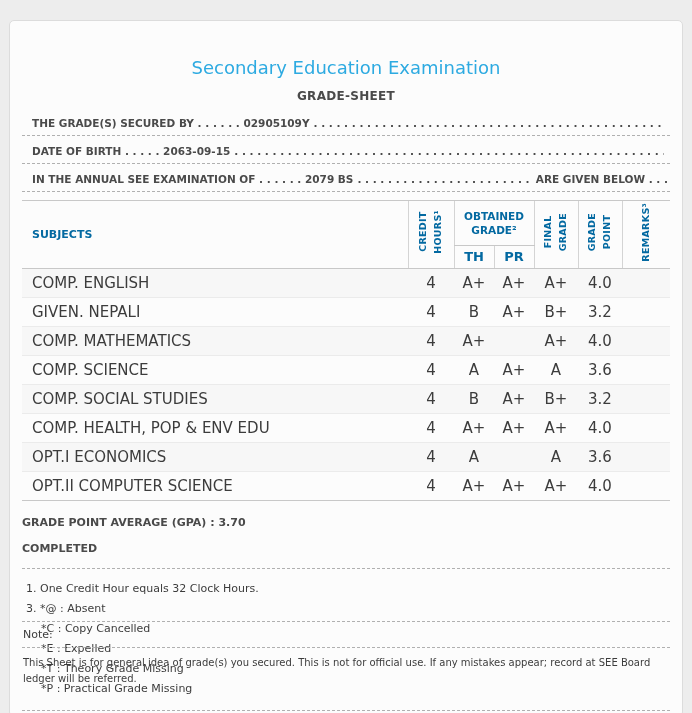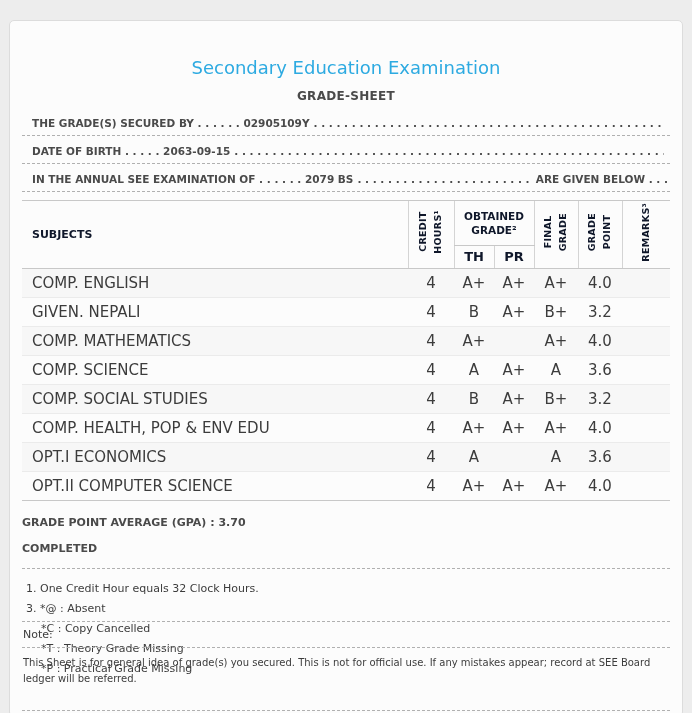--- a/index.html
+++ b/index.html
@@ -61,21 +61,21 @@
   col.c-credit  { width: 46px; }
   col.c-th      { width: 40px; }
   col.c-pr      { width: 40px; }
   col.c-final   { width: 44px; }
   col.c-gp      { width: 44px; }
   col.c-remarks { width: 48px; }
 
   thead th {
     border-top: 1px solid #c8c8c8;
     border-bottom: 1px solid #c8c8c8;
-    color: #0f172a;
+    color: #0369a1;
     font-weight: bold;
     vertical-align: middle;
     text-align: center;
     background: #fcfcfc;
   }
   th.h-subjects { text-align: left; padding-left: 10px; font-size: 11px; }
   th.h-rot, th.h-obtained, th.h-sub { border-left: 1px solid #d4d4d4; }
   th.h-rot { height: 44px; }
   th.h-obtained { height: 40px; }
   th.h-sub { height: 20px; font-size: 13px; }
@@ -259,20 +259,21 @@
     <div>GRADE POINT AVERAGE (GPA) : 3.70</div>
     <div class="status-line">COMPLETED</div>
   </div>
 
   <div class="sep"></div>
 
   <div class="footnotes">
     <div class="fn-line">1. One Credit Hour equals 32 Clock Hours.</div>
     <div class="fn-line">3. *@ : Absent</div>
     <div class="fn-line indent">*C : Copy Cancelled</div>
+    <div class="fn-line indent">*E : Expelled</div>
     <div class="fn-line indent">*T : Theory Grade Missing</div>
     <div class="fn-line indent">*P : Practical Grade Missing</div>
   </div>
 
   <div class="note-block">
     <div class="sep"></div>
     <div class="note-label">Note:</div>
     <div class="sep"></div>
     <div class="note-text">This Sheet is for general idea of grade(s) you secured. This is not for official use. If any mistakes appear; record at SEE Board ledger will be referred.</div>
     <div class="sep"></div>

